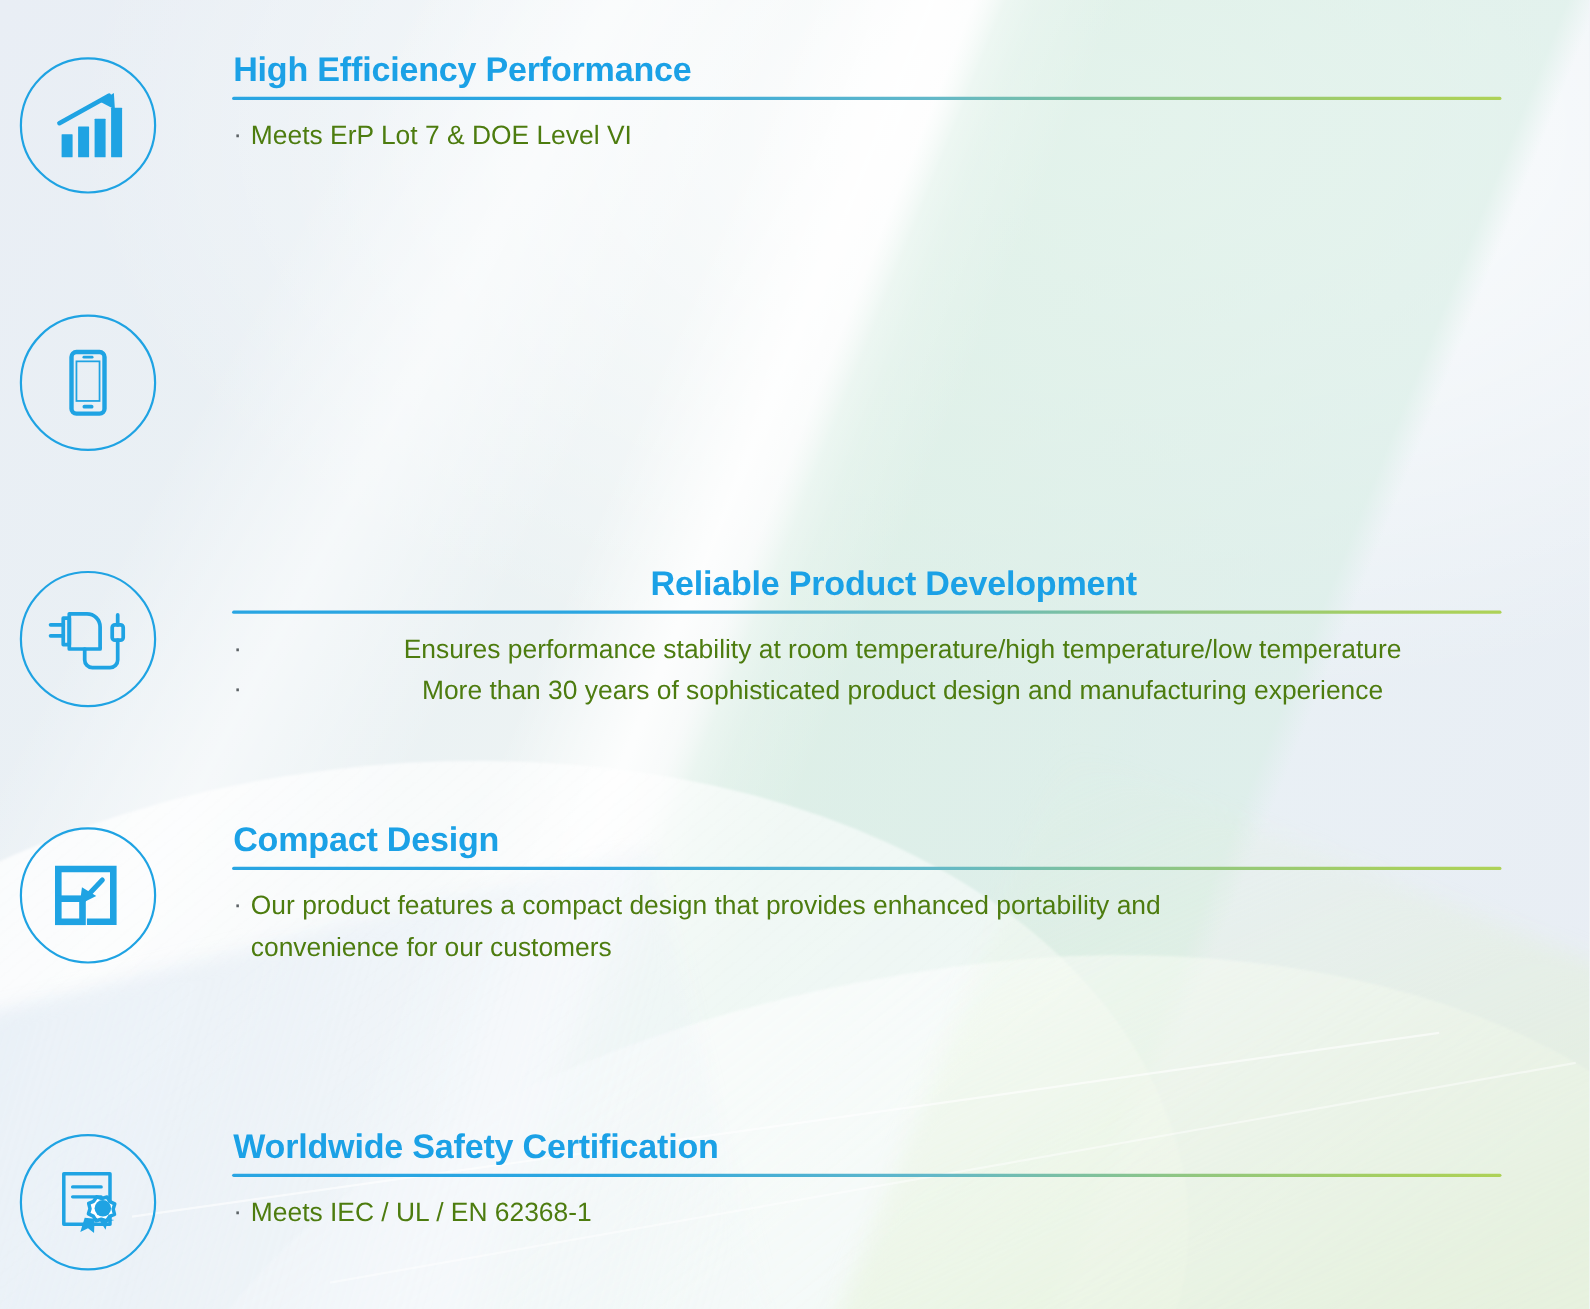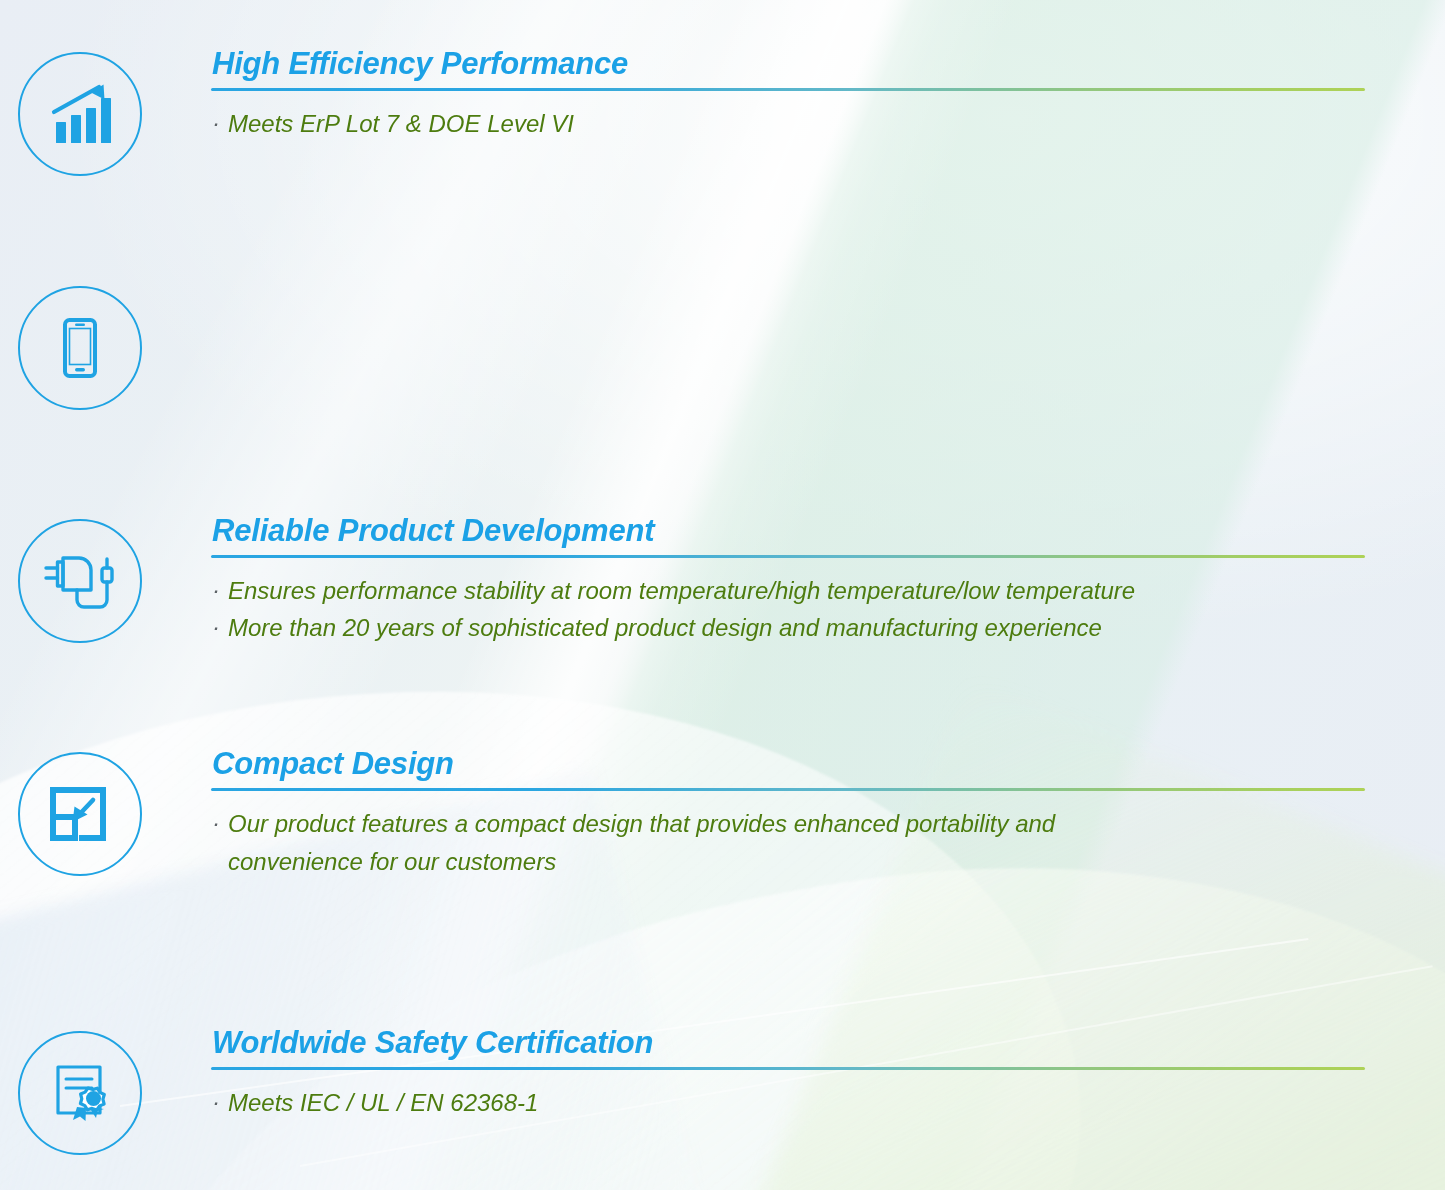--- a/index.html
+++ b/index.html
@@ -139,21 +139,20 @@
     justify-content: center;
     box-sizing: border-box;
   }
   .icon-circle svg { display: block; }
 
   .feature-body {
     flex: 1 1 auto;
     padding-left: 51px;
     padding-right: 32px;
     box-sizing: border-box;
-    font-style: italic;
   }
 
   .feature-title {
     font-size: 31px;
     font-weight: bold;
     color: #1ba1e6;
     letter-spacing: -0.2px;
     line-height: 1.0;
     margin: 0;
     padding: 0 0 9px 1px;
@@ -247,42 +246,42 @@
           <svg width="72" height="72" viewBox="0 0 72 72" aria-hidden="true">
             <rect x="21" y="8" width="30" height="56" rx="4.5" ry="4.5" fill="none" stroke="#1fa3e3" stroke-width="4"></rect>
             <rect x="25.5" y="16.5" width="21" height="36" fill="none" stroke="#1fa3e3" stroke-width="1.6"></rect>
             <rect x="31" y="11.5" width="10" height="2.4" rx="1.2" fill="#1fa3e3"></rect>
             <rect x="31" y="56" width="10" height="3.4" rx="1.7" fill="#1fa3e3"></rect>
           </svg>
         </div>
       </div>
     </div>
 
-    <div class="feature" style="top:515px;">
+    <div class="feature" style="top:515px;text-align:center;">
       <div class="icon-wrap">
         <div class="icon-circle">
           <svg width="82" height="74" viewBox="0 0 82 74" aria-hidden="true">
             <g fill="none" stroke="#1fa3e3" stroke-width="3.4" stroke-linecap="round" stroke-linejoin="round">
               <path d="M24 14 H40 a12 12 0 0 1 12 12 V46 H24 Z"></path>
               <path d="M18.5 18 H24 V42 H18.5 Z"></path>
               <path d="M7 24 H18.5"></path>
               <path d="M7 34 H18.5"></path>
               <path d="M38 46 V56 a7 7 0 0 0 7 7 H61 a7 7 0 0 0 7 -7 V38"></path>
               <rect x="63" y="24" width="10" height="14" rx="2.5"></rect>
               <path d="M68 24 V15"></path>
             </g>
           </svg>
         </div>
       </div>
       <div class="feature-body">
         <h2 class="feature-title">Reliable Product Development</h2>
         <div class="divider"></div>
         <ul class="bullets">
           <li class="bullet tight">Ensures performance stability at room temperature/high temperature/low temperature</li>
-          <li class="bullet tight">More than 20 years of sophisticated product  design and manufacturing experience</li>
+          <li class="bullet tight">More than 30 years of sophisticated product  design and manufacturing experience</li>
         </ul>
       </div>
     </div>
 
     <div class="feature" style="top:748px;">
       <div class="icon-wrap">
         <div class="icon-circle">
           <svg width="70" height="70" viewBox="0 0 70 70" aria-hidden="true">
             <g fill="none" stroke="#1fa3e3" stroke-width="6">
               <path d="M8 38 V11 H58 V59 H34"></path>

